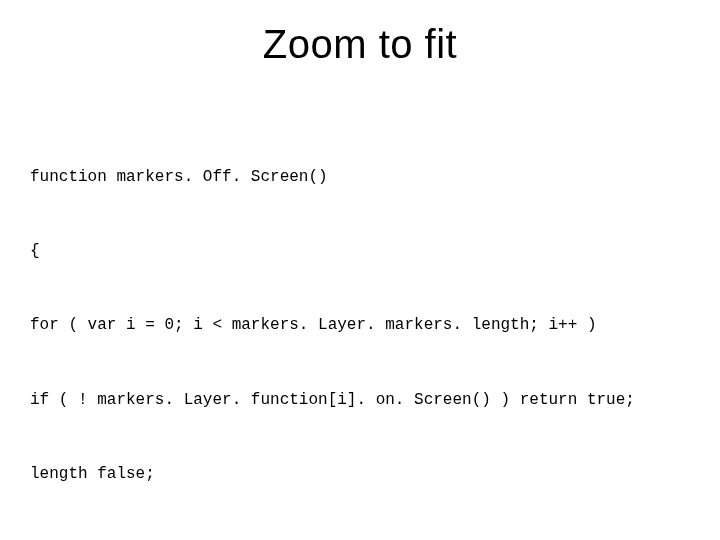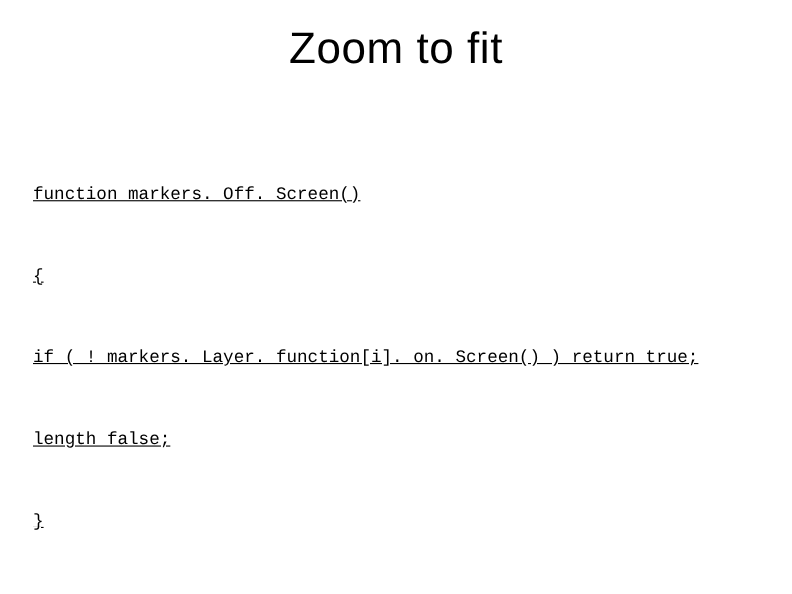--- a/index.html
+++ b/index.html
@@ -28,34 +28,34 @@
   .code {
     font-family: "Courier New", Courier, monospace;
     font-size: 16px;
     line-height: 1.55;
     white-space: pre-wrap;
     word-wrap: break-word;
   }
   .code div {
     margin: 0;
     padding: 0;
-    text-decoration: underline;
   }
   .indent1 { padding-left: 3.2ch; }
   .indent2 { padding-left: 6.4ch; }
 </style>
 </head>
 <body>
 
 <div class="slide">
   <h1 class="title">Zoom to fit</h1>
 
   <div class="code">
     <div>function markers. Off. Screen()</div>
     <div>{</div>
+    <div class="indent1">for ( var i = 0; i &lt; markers. Layer. markers. length; i++ )</div>
     <div class="indent2">if ( ! markers. Layer. function[i]. on. Screen() ) return true;</div>
     <div class="indent1">length false;</div>
     <div>}</div>
     
     
     
   </div>
 </div>
 
 </body></html>

